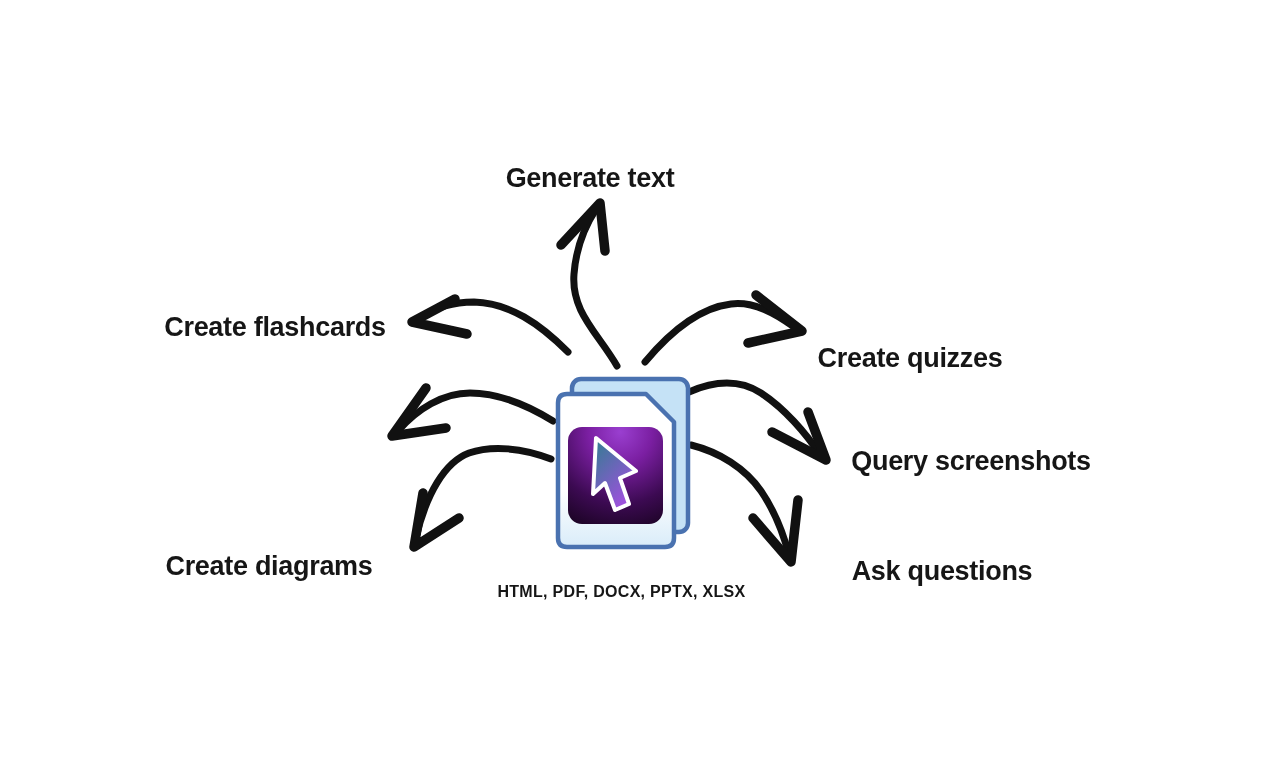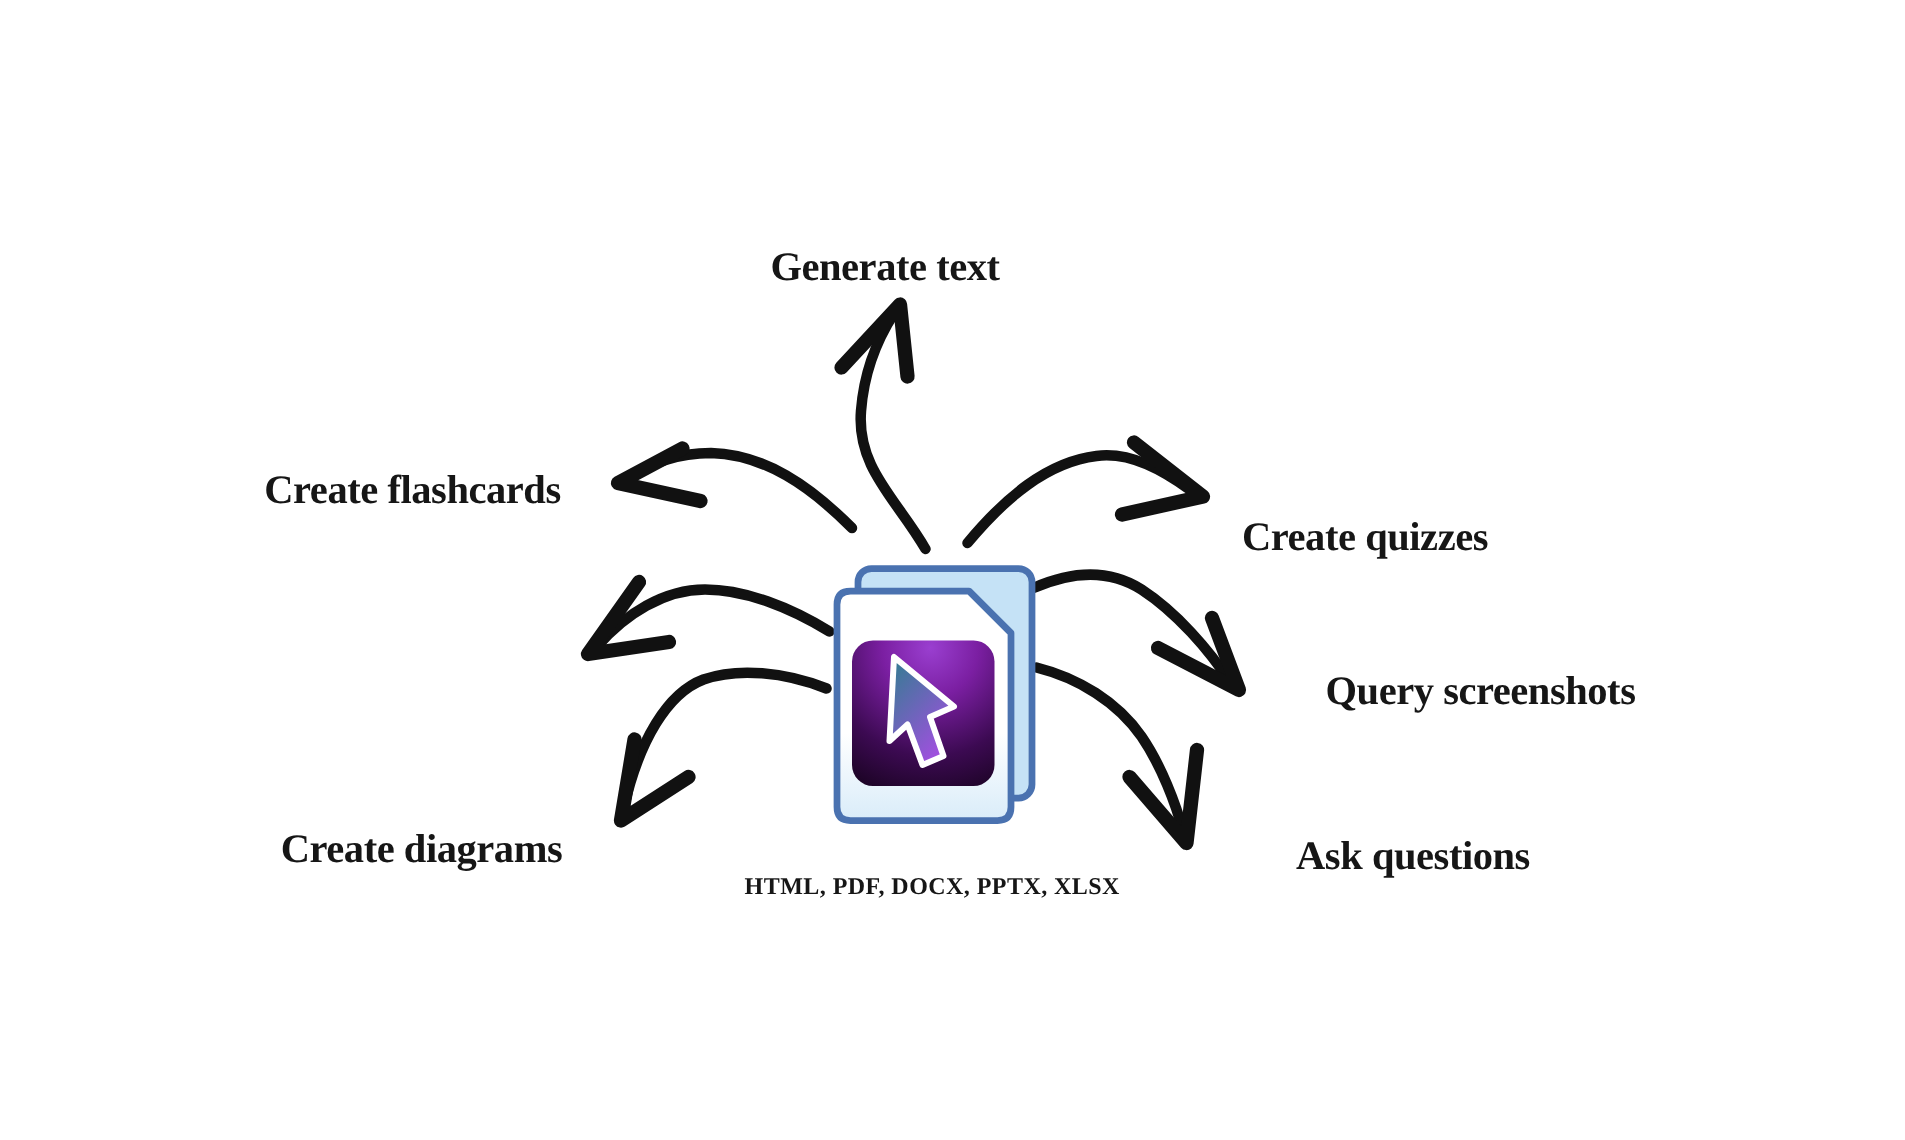--- a/index.html
+++ b/index.html
@@ -2,21 +2,21 @@
 <html style="--background: #ffffff; --arrow: #111111; --text: #161616; --page-border: #4a72b0; --page-back-fill: #c5e2f6; --page-front-fill: #ffffff; --page-front-tint: #d9ecf9; --purple-top: #9a3fd0; --purple-mid: #7b1fa2; --purple-deep: #3c0a52; --purple-dark: #0d0110; --cursor-teal: #2e7f8e; --cursor-purple: #a24fe0; --cursor-outline: #ffffff;"><head>
 <meta charset="utf-8">
 <style>
   html, body { margin: 0; padding: 0; background: #ffffff; }
   .canvas {
     position: relative;
     width: 1270px;
     height: 760px;
     overflow: hidden;
     background: var(--background, #ffffff);
-    font-family: Liberation Serif, serif;
+    font-family: Liberation Sans, sans-serif;
   }
   svg.scene { position: absolute; left: 0; top: 0; width: 1270px; height: 760px; }
 
   .stem {
     fill: none;
     stroke: var(--arrow, #111111);
     stroke-width: 7;
     stroke-linecap: round;
   }
   .head {
@@ -61,22 +61,22 @@
     font-weight: 700;
     font-size: 27px;
     letter-spacing: -0.3px;
     color: var(--text, #161616);
     white-space: nowrap;
   }
   .n-top { left: 590px; top: 178px; }
   .n-ul  { left: 275px; top: 327px; }
   .n-ur  { left: 910px; top: 358px; }
   .n-ml  { left: 265px; top: 450px; }
-  .n-mr  { left: 971px; top: 461px; margin-left: 16px; }
-  .n-ll  { left: 281px; top: 566px; }
+  .n-mr  { left: 971px; top: 461px; }
+  .n-ll  { left: 269px; top: 566px; }
   .n-lr  { left: 910px; top: 571px; margin-left: 32px; }
 
   .caption {
     position: absolute;
     left: 614px; top: 592px;
     transform: translate(-50%, -50%);
     font-weight: 700;
     font-size: 16px;
     letter-spacing: 0.3px;
     color: var(--text, #161616);

